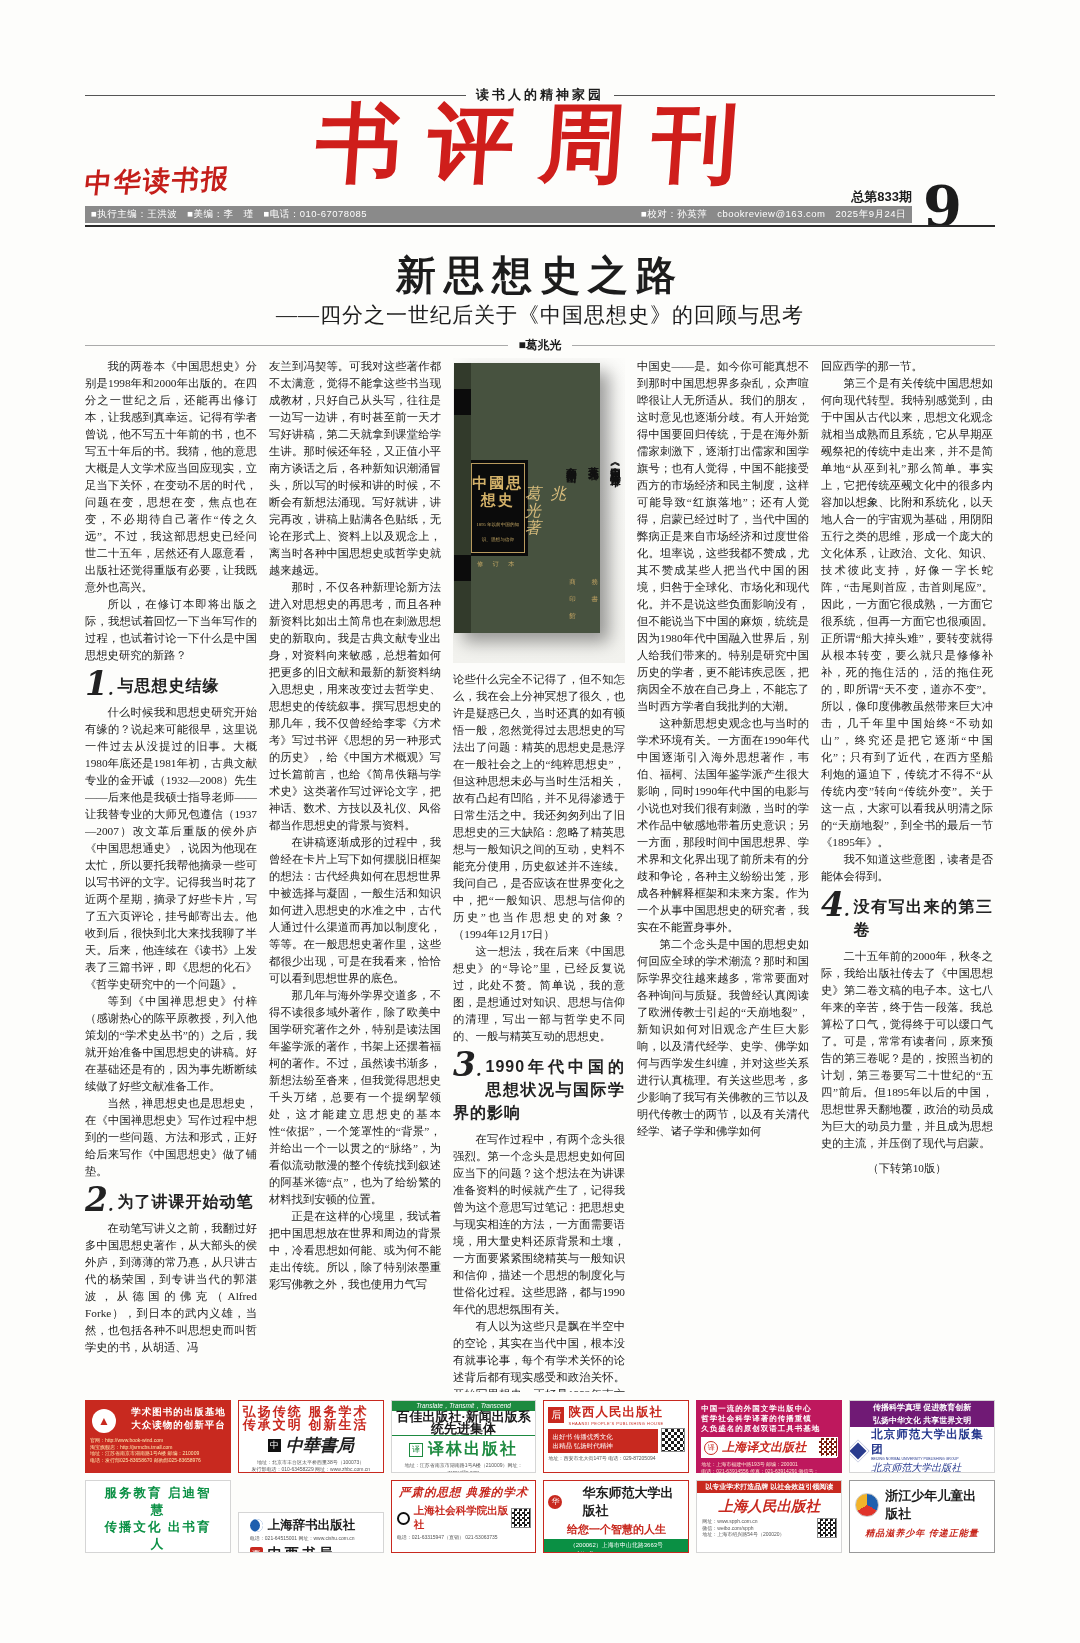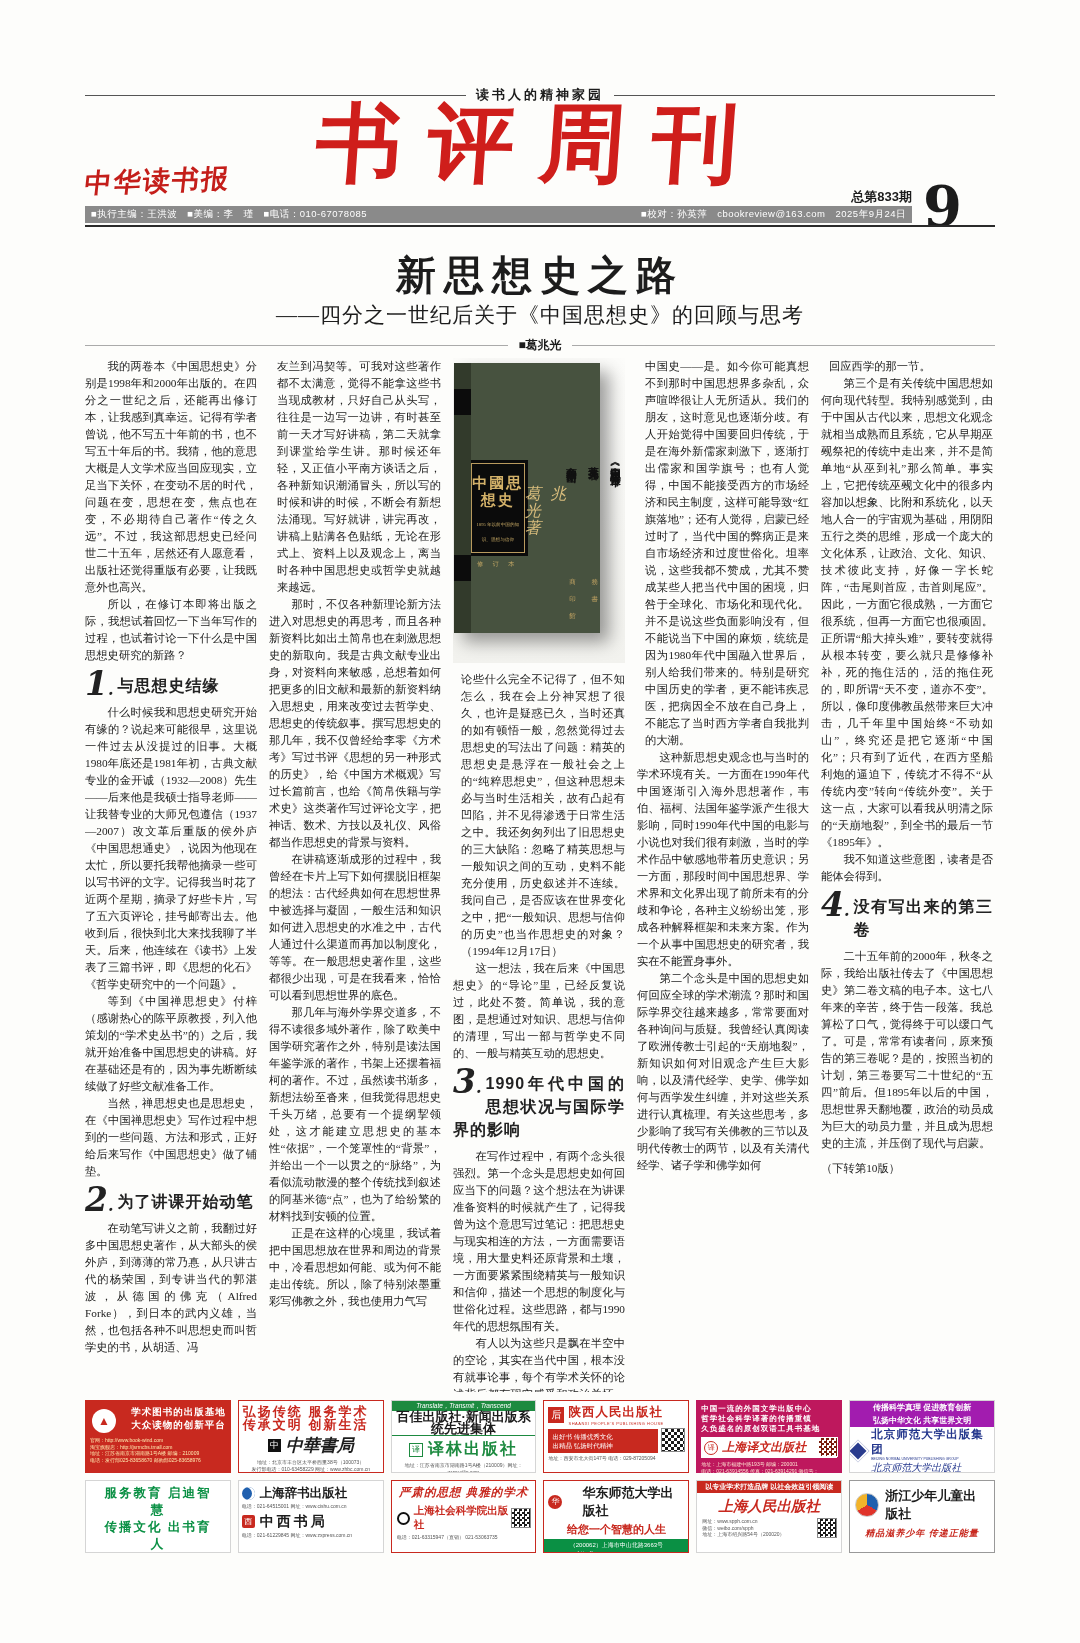--- a/index.html
+++ b/index.html
@@ -26,22 +26,22 @@
         letter-spacing:8px;}
   .art-sub{position:absolute;left:0;right:0;top:301px;text-align:center;font-size:21px;letter-spacing:1px;}
   .byline-row{position:absolute;left:85px;right:85px;top:337px;display:flex;align-items:center;gap:10px;}
   .byline-row::before,.byline-row::after{content:"";flex:1;border-top:1px solid #aaa;}
   .byline{font-size:12px;font-weight:bold;font-family:"Liberation Sans",sans-serif;}
   
   .columns{position:absolute;left:85px;top:358px;width:910px;height:1034px;display:flex;gap:12px;}
   .col{width:172px;height:1034px;overflow:hidden;font-size:11.3px;line-height:17px;text-align:justify;
         color:#222;}
   .col p{margin:0;text-indent:2em;}
-  .col p.cont{text-indent:0;margin-left:8px;}
-  .col p.turn{text-indent:0;text-align:left;margin-top:8px;}
+  .col p.cont{text-indent:0;}
+  .col p.turn{text-indent:0;text-align:center;margin-top:8px;}
   .sec-h{margin:10px 0 7px;}
   .sec-num{float:left;font-family:"DejaVu Serif",serif;font-style:italic;font-weight:bold;
         font-size:33px;line-height:20px;padding-right:4px;}
   .sec-num::after{content:".";font-size:16px;}
   .sec-t{font-weight:bold;font-size:16px;line-height:23px;letter-spacing:1px;
         font-family:"Liberation Sans","DejaVu Sans",sans-serif;}
   
   .fig{position:relative;height:305px;margin-bottom:8px;background:linear-gradient(#fcfcfa,#f2f2ee);}
   .book{position:absolute;left:1px;top:5px;width:146px;height:270px;display:flex;
         box-shadow:9px 9px 16px rgba(0,0,0,.38);}
@@ -101,39 +101,39 @@
   .ad-yw{background:#be185d;border:none;color:#fff;padding:4px 5px;}
   .ad-yw .sl{font-size:7.5px;font-weight:bold;line-height:10px;letter-spacing:1px;}
   .yw-panel{background:#fff;color:#c8291f;display:flex;align-items:center;gap:4px;margin-top:3px;padding:2px 3px;}
   .yw-logo{width:12px;height:12px;border:1.5px solid #c8291f;border-radius:50%;font-size:7px;line-height:12px;text-align:center;flex:none;}
   .yw-name{font-size:12px;font-weight:bold;font-style:italic;}
   .ad-yw .fine{color:#ffe4d2;margin-top:3px;}
   .yw-qr{position:absolute;right:5px;bottom:17px;width:18px;height:18px;
         background:repeating-conic-gradient(#7a1d0b 0% 25%,#fff 0% 50%) 0 0/5px 5px;outline:1px solid #fff;}
   
   .ad-bnu{padding:0;display:flex;flex-direction:column;}
-  .bnu-bar{background:#a21caf;color:#fff;font-size:8px;font-weight:bold;text-align:center;line-height:11px;padding:1px 0;}
+  .bnu-bar{background:#701a75;color:#fff;font-size:8px;font-weight:bold;text-align:center;line-height:11px;padding:1px 0;}
   .bnu-mid{flex:1;display:flex;align-items:center;justify-content:center;gap:5px;}
   .bnu-logo{width:16px;height:16px;background:#2a3c8e;transform:rotate(45deg);flex:none;
         box-shadow:inset 0 0 0 2px #fff,inset 0 0 0 4px #2a3c8e;}
   .bnu-txt{}
   .bnu-name{color:#23368c;font-size:11.5px;font-weight:bold;letter-spacing:1px;}
   .bnu-en{font-size:3.5px;color:#23368c;}
   .bnu-name2{color:#23368c;font-size:10px;font-style:italic;font-family:"DejaVu Serif",serif;}
   .bnu-foot{background:#2a3c8e;height:10px;}
   
   .ad-jy{padding:4px 12px;}
   .jy-sl{color:#0a9044;font-weight:bold;font-size:12.5px;letter-spacing:2px;text-align:center;line-height:17px;}
   .jy-row{display:flex;align-items:center;gap:4px;margin-top:4px;}
   .jy-logo{width:13px;height:13px;border-radius:50%;background:#0a9044;color:#fff;font-size:8px;line-height:13px;text-align:center;flex:none;}
   .jy-name{color:#0a9044;font-size:12.5px;font-weight:bold;}
   .jy-qrs{margin-left:auto;display:flex;gap:2px;}
   .jy-qrs .qr{width:16px;height:16px;background-size:4px 4px;}
   
-  .ad-cs{padding:4px 3px;}
+  .ad-cs{padding:4px 11px;margin-top:32px;}
   .cs-row{display:flex;align-items:center;gap:5px;margin-bottom:1px;}
   .cs-logo1{width:13px;height:13px;border-radius:50%;background:#1f5fae;flex:none;
         box-shadow:inset -3px 0 0 #fff;}
   .cs-name1{font-size:12.5px;font-weight:bold;font-family:"DejaVu Serif",serif;}
   .cs-logo2{width:13px;height:13px;background:#c8291f;border-radius:2px;flex:none;color:#fff;font-size:8px;line-height:13px;text-align:center;}
   .cs-name2{font-size:14px;font-weight:bold;font-family:"DejaVu Serif",serif;letter-spacing:3px;}
   
   .ad-ss{border-color:#c8291f;padding:4px 5px;}
   .ss-sl{color:#c8291f;font-weight:bold;font-style:italic;font-size:11.5px;text-align:center;letter-spacing:1px;}
   .ss-row{display:flex;align-items:center;gap:4px;margin-top:4px;}

